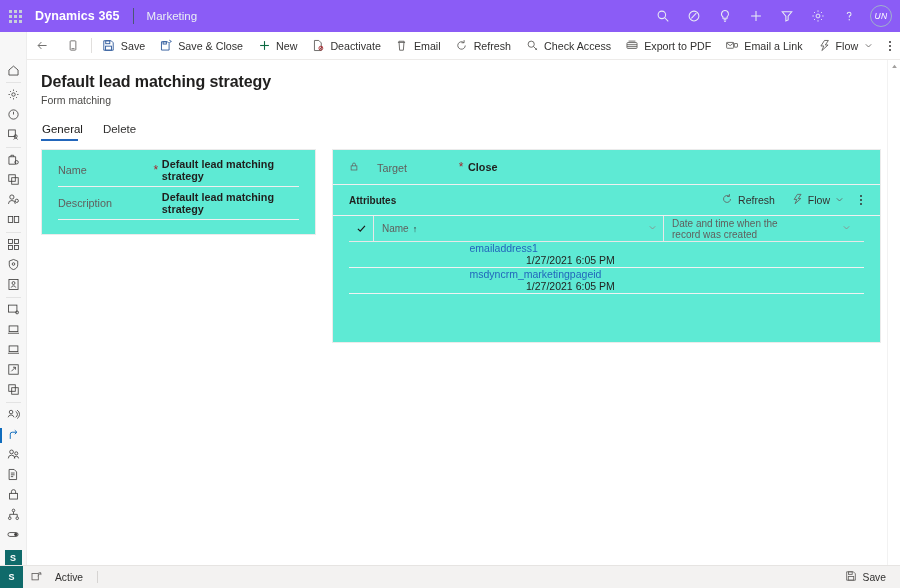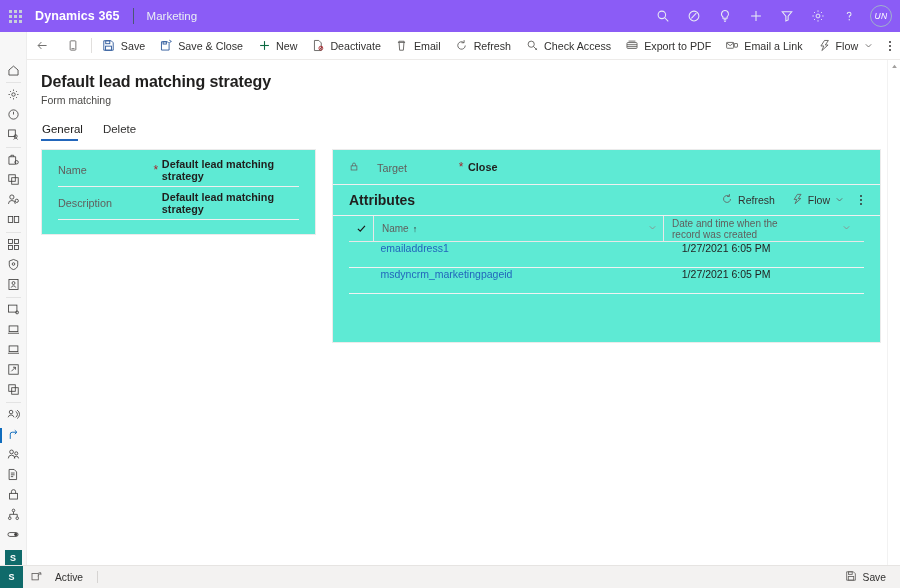--- a/index.html
+++ b/index.html
@@ -152,21 +152,21 @@
   
   .target-row {
     display: flex; align-items: center; height: 35px;
     padding: 0 16px; border-bottom: 1px solid #f0f0f0; font-size: 10.8px;
   }
   .target-label { color: #605e5c; display: flex; align-items: flex-end; gap: 18px; width: 105px; }
   .attr-head {
     display: flex; align-items: center; height: 31px;
     padding: 0 10px 0 16px; border-bottom: 1px solid #f0f0f0;
   }
-  .attr-title { font-size: 14px; font-weight: bold; color: #201f1e; }
+  .attr-title { font-size: 10px; font-weight: bold; color: #201f1e; }
   .attr-actions { margin-left: auto; display: flex; align-items: center; }
   .aa-btn {
     display: flex; align-items: center; gap: 5px; font-size: 10.5px;
     color: #323130; padding: 0 8px; height: 24px; cursor: pointer;
   }
   .aa-dots {
     width: 18px; height: 24px; display: flex; flex-direction: column;
     align-items: center; justify-content: center; cursor: pointer;
   }
   .aa-dots b { width:2px; height:2px; background:#323130; border-radius:50%; margin:1px 0; display:block; }
@@ -180,22 +180,22 @@
   .gh-check { width: 24px; display: flex; align-items: center; justify-content: center; cursor: pointer; }
   .gh-col {
     display: flex; align-items: center; gap: 4px; height: 26px;
     padding-left: 8px; border-left: 1px solid #e8e8e8; cursor: pointer;
   }
   .gh-col.c1 { width: 290px; }
   .gh-col.c2 { width: 194px; gap: 40px; }
   .gh-sort { font-size: 9px; color: #323130; }
   .gh-chev { color: #8a8886; margin-left: auto; padding-right: 6px; }
   .grid-row {
-    display: flex; align-items: flex-start; height: 26px;
-    border-bottom: 1px solid #f2f2f2; font-size: 10.5px;
+    display: flex; align-items: center; height: 26px;
+    border-bottom: 1px solid #f2f2f2; font-size: 10.5px; flex-direction: column;
   }
   .gr-check { width: 24px; }
   .gr-c1 { width: 290px; padding-left: 8px; color: #2266bb; cursor: pointer; }
   .gr-c2 { width: 194px; padding-left: 8px; color: #201f1e; margin-left: 17px; }
   .grid-pad { height: 48px; }
 
   
   .vscroll {
     position: absolute; right: 0; top: 60px; bottom: 23px; width: 13px;
     background: #ffffff; border-left: 1px solid #f2f2f2;

